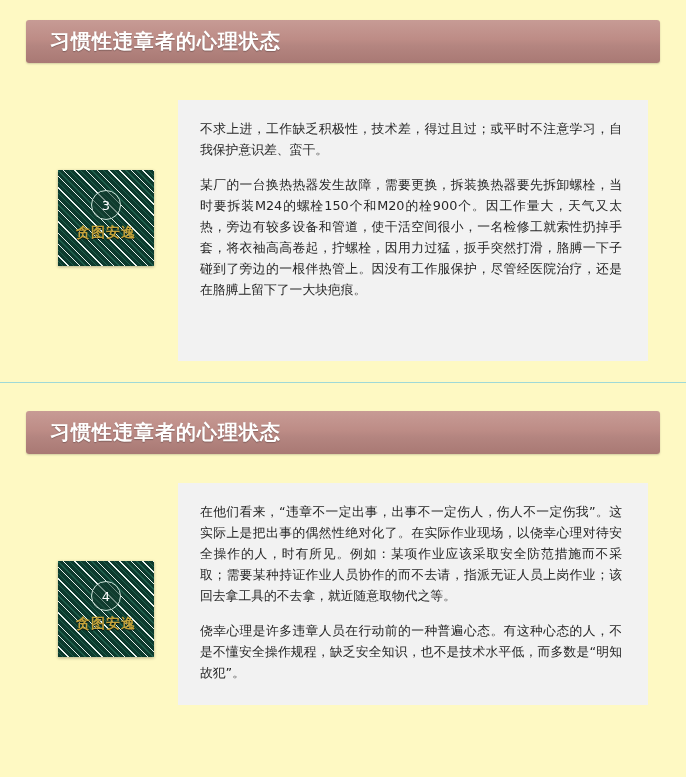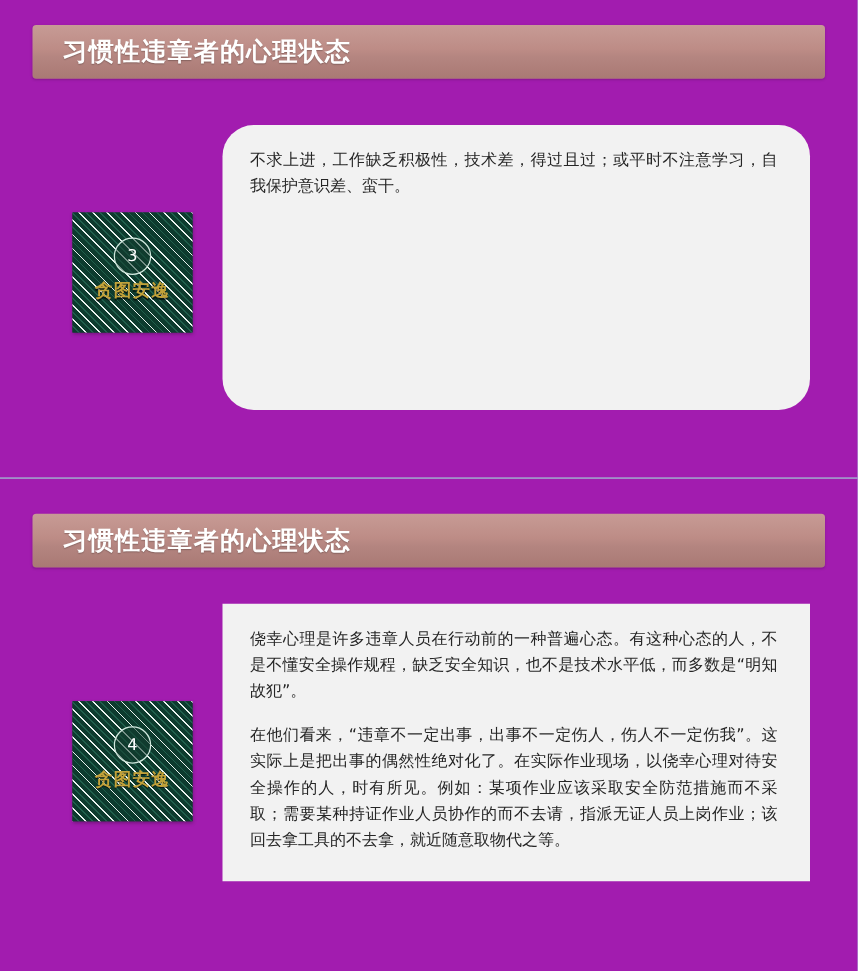--- a/index.html
+++ b/index.html
@@ -17,21 +17,21 @@
     width: 686px;
     height: 777px;
     position: relative;
     background: #b8f2f0;
     box-sizing: border-box;
   }
   .slide {
     position: absolute;
     left: 0;
     width: 686px;
-    background: #a21caf;
+    background: #fef9c3;
     box-sizing: border-box;
   }
   #slide-1 { top: 0; height: 383px; }
   #slide-2 { top: 383px; height: 394px; }
 
   .divider {
     position: absolute;
     left: 0;
     top: 382px;
     width: 686px;
@@ -74,22 +74,21 @@
   .text-panel {
     position: absolute;
     background: #f2f2f2;
     box-sizing: border-box;
     padding: 18px 26px 16px 22px;
   }
   #slide-1 .text-panel {
     left: 178px;
     top: 0;
     width: 470px;
-    height: 228px;
-    border-radius: 25px;
+    height: 261px;
   }
   #slide-2 .text-panel {
     left: 178px;
     top: 0;
     width: 470px;
     height: 222px;
   }
 
   .para {
     color: #262626;
@@ -159,35 +158,36 @@
     <div class="title-bar">
       <div class="title-text">习惯性违章者的心理状态</div>
     </div>
     <div class="content-area">
       <div class="badge">
         <div class="badge-circle">3</div>
         <div class="badge-label">贪图安逸</div>
       </div>
       <div class="text-panel">
         <p class="para">不求上进，工作缺乏积极性，技术差，得过且过；或平时不注意学习，自我保护意识差、蛮干。</p>
+        <p class="para">某厂的一台换热热器发生故障，需要更换，拆装换热器要先拆卸螺栓，当时要拆装M24的螺栓150个和M20的栓900个。因工作量大，天气又太热，旁边有较多设备和管道，使干活空间很小，一名检修工就索性扔掉手套，将衣袖高高卷起，拧螺栓，因用力过猛，扳手突然打滑，胳膊一下子碰到了旁边的一根伴热管上。因没有工作服保护，尽管经医院治疗，还是在胳膊上留下了一大块疤痕。</p>
       </div>
     </div>
   </div>
 
   <div class="divider"></div>
 
   <div class="slide" id="slide-2">
     <div class="title-bar">
       <div class="title-text">习惯性违章者的心理状态</div>
     </div>
     <div class="content-area">
       <div class="badge">
         <div class="badge-circle">4</div>
         <div class="badge-label">贪图安逸</div>
       </div>
       <div class="text-panel">
+        <p class="para">在他们看来，“违章不一定出事，出事不一定伤人，伤人不一定伤我”。这实际上是把出事的偶然性绝对化了。在实际作业现场，以侥幸心理对待安全操作的人，时有所见。例如：某项作业应该采取安全防范措施而不采取；需要某种持证作业人员协作的而不去请，指派无证人员上岗作业；该回去拿工具的不去拿，就近随意取物代之等。</p>
         <p class="para">侥幸心理是许多违章人员在行动前的一种普遍心态。有这种心态的人，不是不懂安全操作规程，缺乏安全知识，也不是技术水平低，而多数是“明知故犯”。</p>
-        <p class="para">在他们看来，“违章不一定出事，出事不一定伤人，伤人不一定伤我”。这实际上是把出事的偶然性绝对化了。在实际作业现场，以侥幸心理对待安全操作的人，时有所见。例如：某项作业应该采取安全防范措施而不采取；需要某种持证作业人员协作的而不去请，指派无证人员上岗作业；该回去拿工具的不去拿，就近随意取物代之等。</p>
       </div>
     </div>
   </div>
 
 </div>
 
 </body></html>

